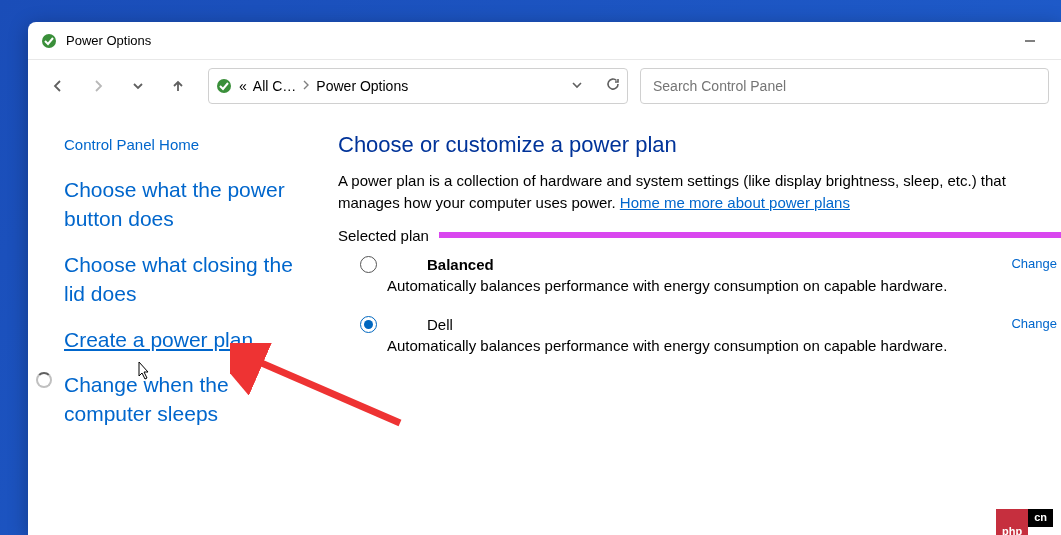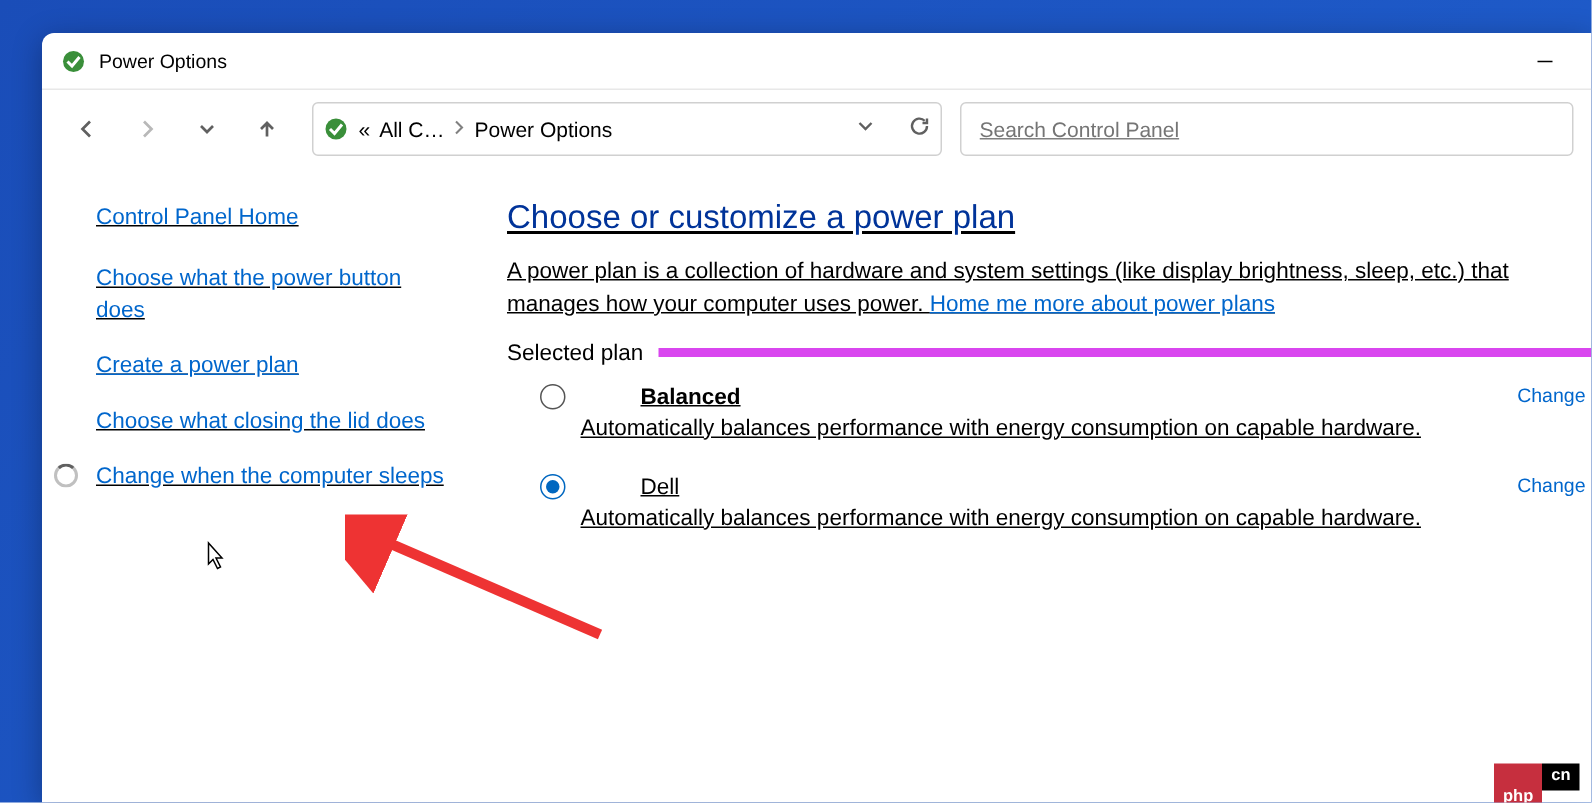--- a/index.html
+++ b/index.html
@@ -85,41 +85,39 @@
       flex: 1;
       padding: 0 12px;
     }
     .search-input {
       border: none;
       outline: none;
       font-size: 14px;
       color: #808080;
       width: 100%;
       background: transparent;
-      text-decoration: underline;
     }
     .content {
       display: flex;
       flex: 1;
       overflow: hidden;
-      text-decoration: underline;
     }
     .sidebar {
       width: 310px;
       padding: 24px 24px 24px 36px;
     }
     .sidebar-home {
       color: #0066cc;
       font-size: 15px;
       margin-bottom: 22px;
       display: block;
     }
     .sidebar-link {
       color: #0066cc;
-      font-size: 15px;
+      font-size: 21px;
       margin-bottom: 16px;
       display: block;
       line-height: 1.4;
       max-width: 240px;
     }
     .sidebar-link.underlined { text-decoration: underline; }
     .sidebar-item-wrap { position: relative; }
     .spinner {
       position: absolute;
       left: -28px;
@@ -299,22 +297,22 @@
 
     <div class="search-bar">
       <input class="search-input" placeholder="Search Control Panel" style="">
     </div>
   </div>
 
   <div class="content">
     <div class="sidebar">
       <a class="sidebar-home">Control Panel Home</a>
       <a class="sidebar-link">Choose what the power button does</a>
+      <a class="sidebar-link">Choose what closing the lid does</a>
       <a class="sidebar-link underlined">Create a power plan</a>
-      <a class="sidebar-link">Choose what closing the lid does</a>
       <div class="sidebar-item-wrap">
         <span class="spinner"></span>
         <a class="sidebar-link">Change when the computer sleeps</a>
       </div>
     </div>
 
     <div class="main">
       <h1 class="main-title">Choose or customize a power plan</h1>
       <p class="main-desc">
         <span>A power plan is a collection of hardware and system settings (like display brightness, sleep, etc.) that manages how your computer uses power. </span><a>Home me more about power plans</a>

